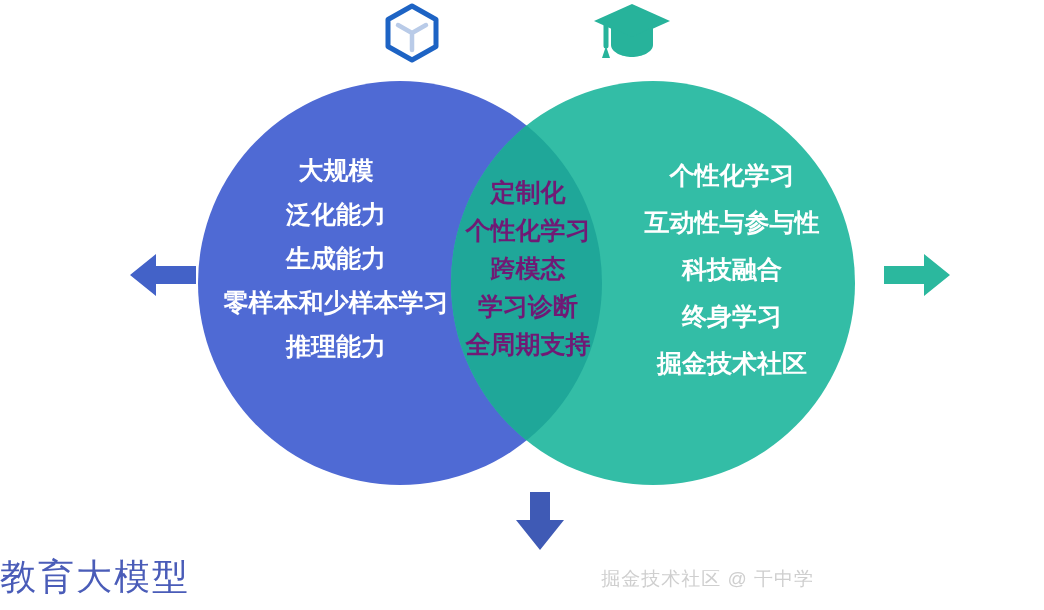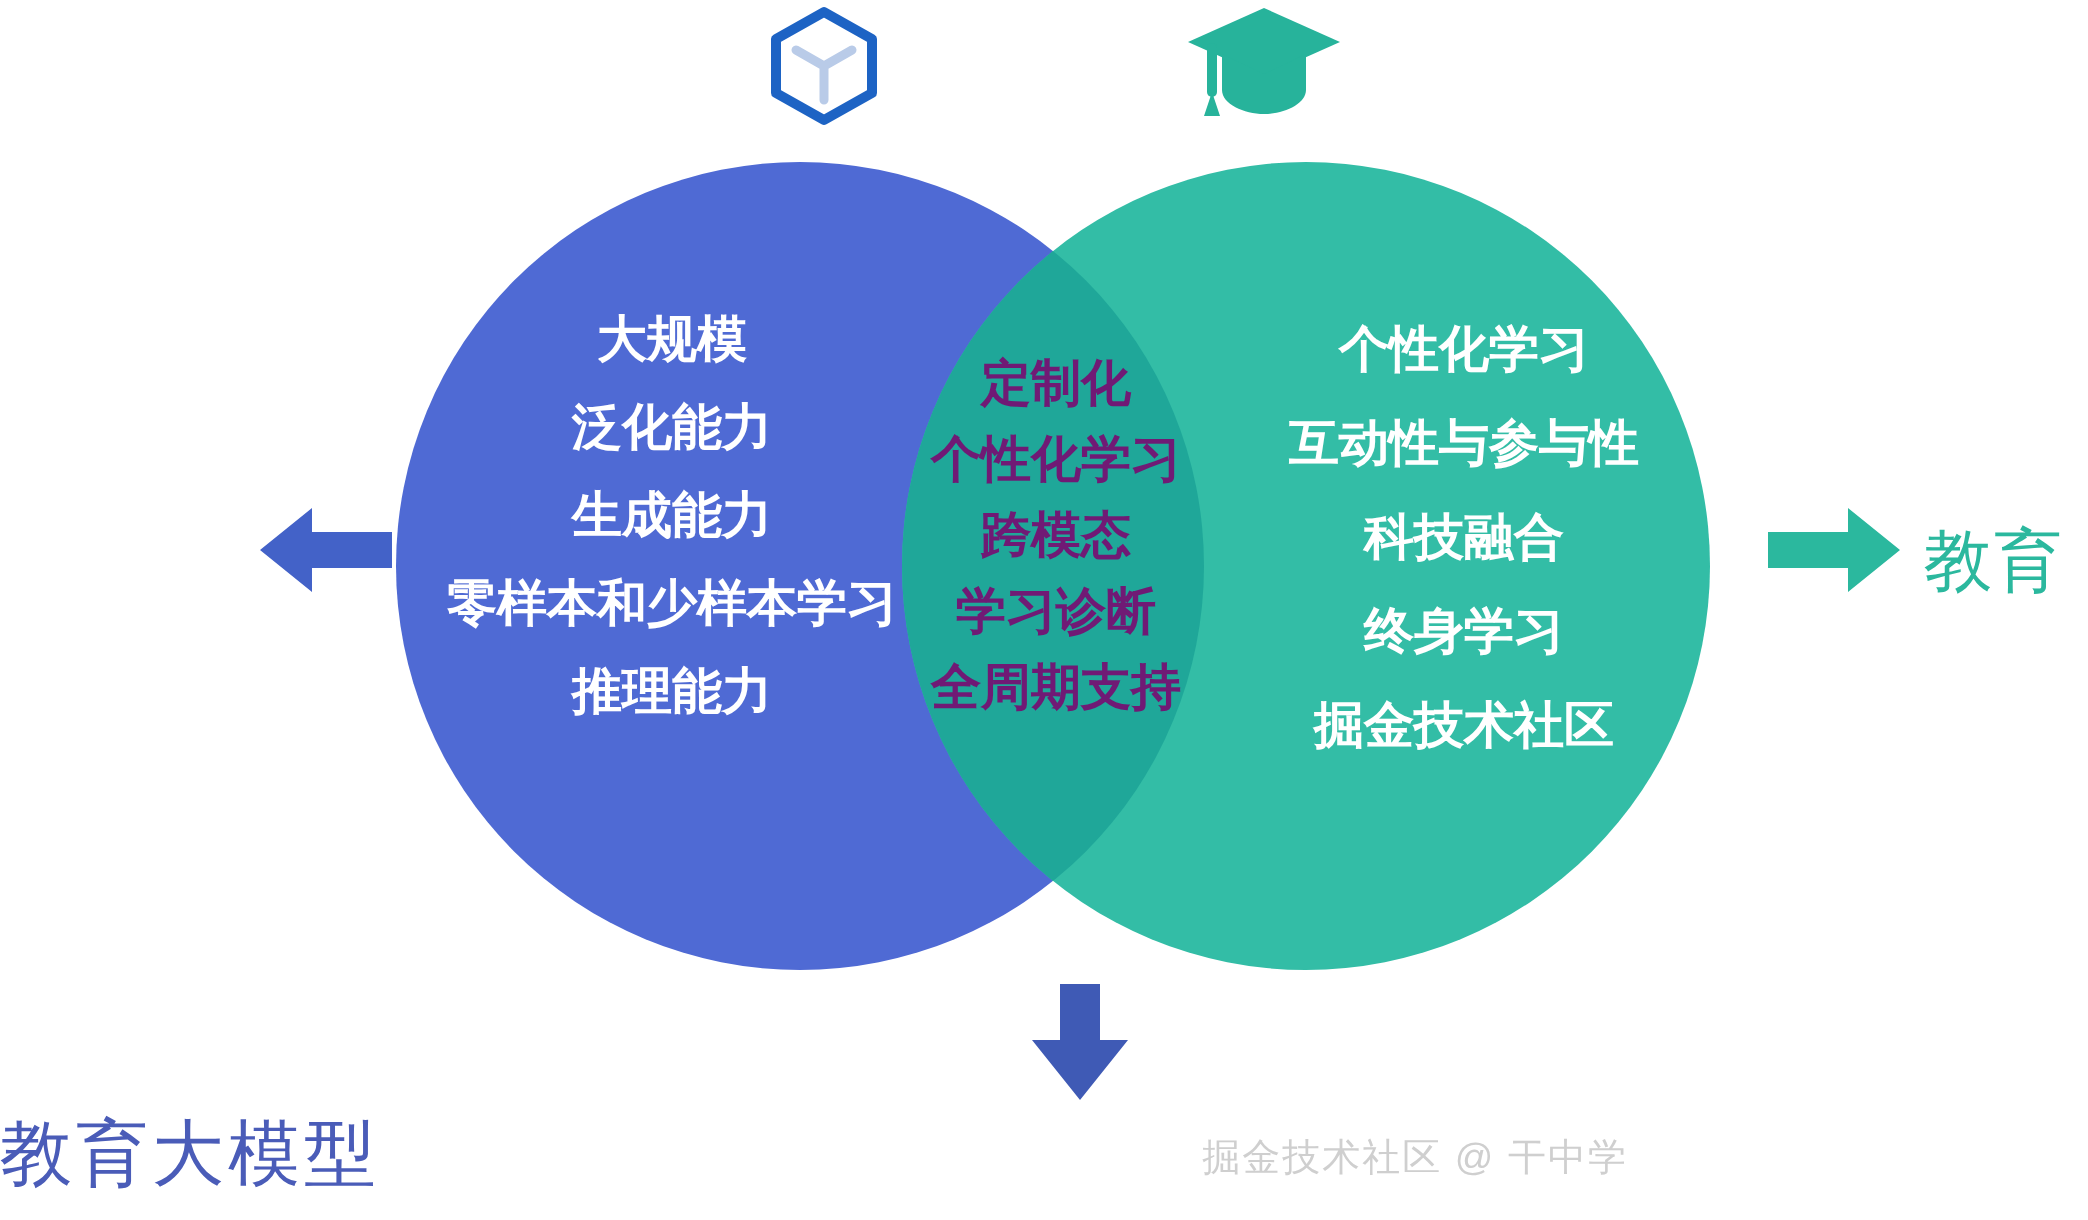--- a/index.html
+++ b/index.html
@@ -195,21 +195,20 @@
       <path d="M0 23 L26 2 L26 14 L66 14 L66 32 L26 32 L26 44 Z" fill="#4362c8"></path>
     </svg>
   </div>
 
   <div id="arrow-right-wrap">
     <svg width="66" height="46" viewBox="0 0 66 46">
       <path d="M66 23 L40 2 L40 14 L0 14 L0 32 L40 32 L40 44 Z" fill="#2bb89e"></path>
     </svg>
   </div>
 
-  <div id="label-right" class="side-label">教育</div>
 
   <div id="arrow-down-wrap">
     <svg width="56" height="58" viewBox="0 0 56 58">
       <path d="M28 58 L4 28 L18 28 L18 0 L38 0 L38 28 L52 28 Z" fill="#3f5ab5"></path>
     </svg>
   </div>
 
   <div id="label-bottom">教育大模型</div>
 
   <div id="watermark">掘金技术社区 @ 干中学</div>

